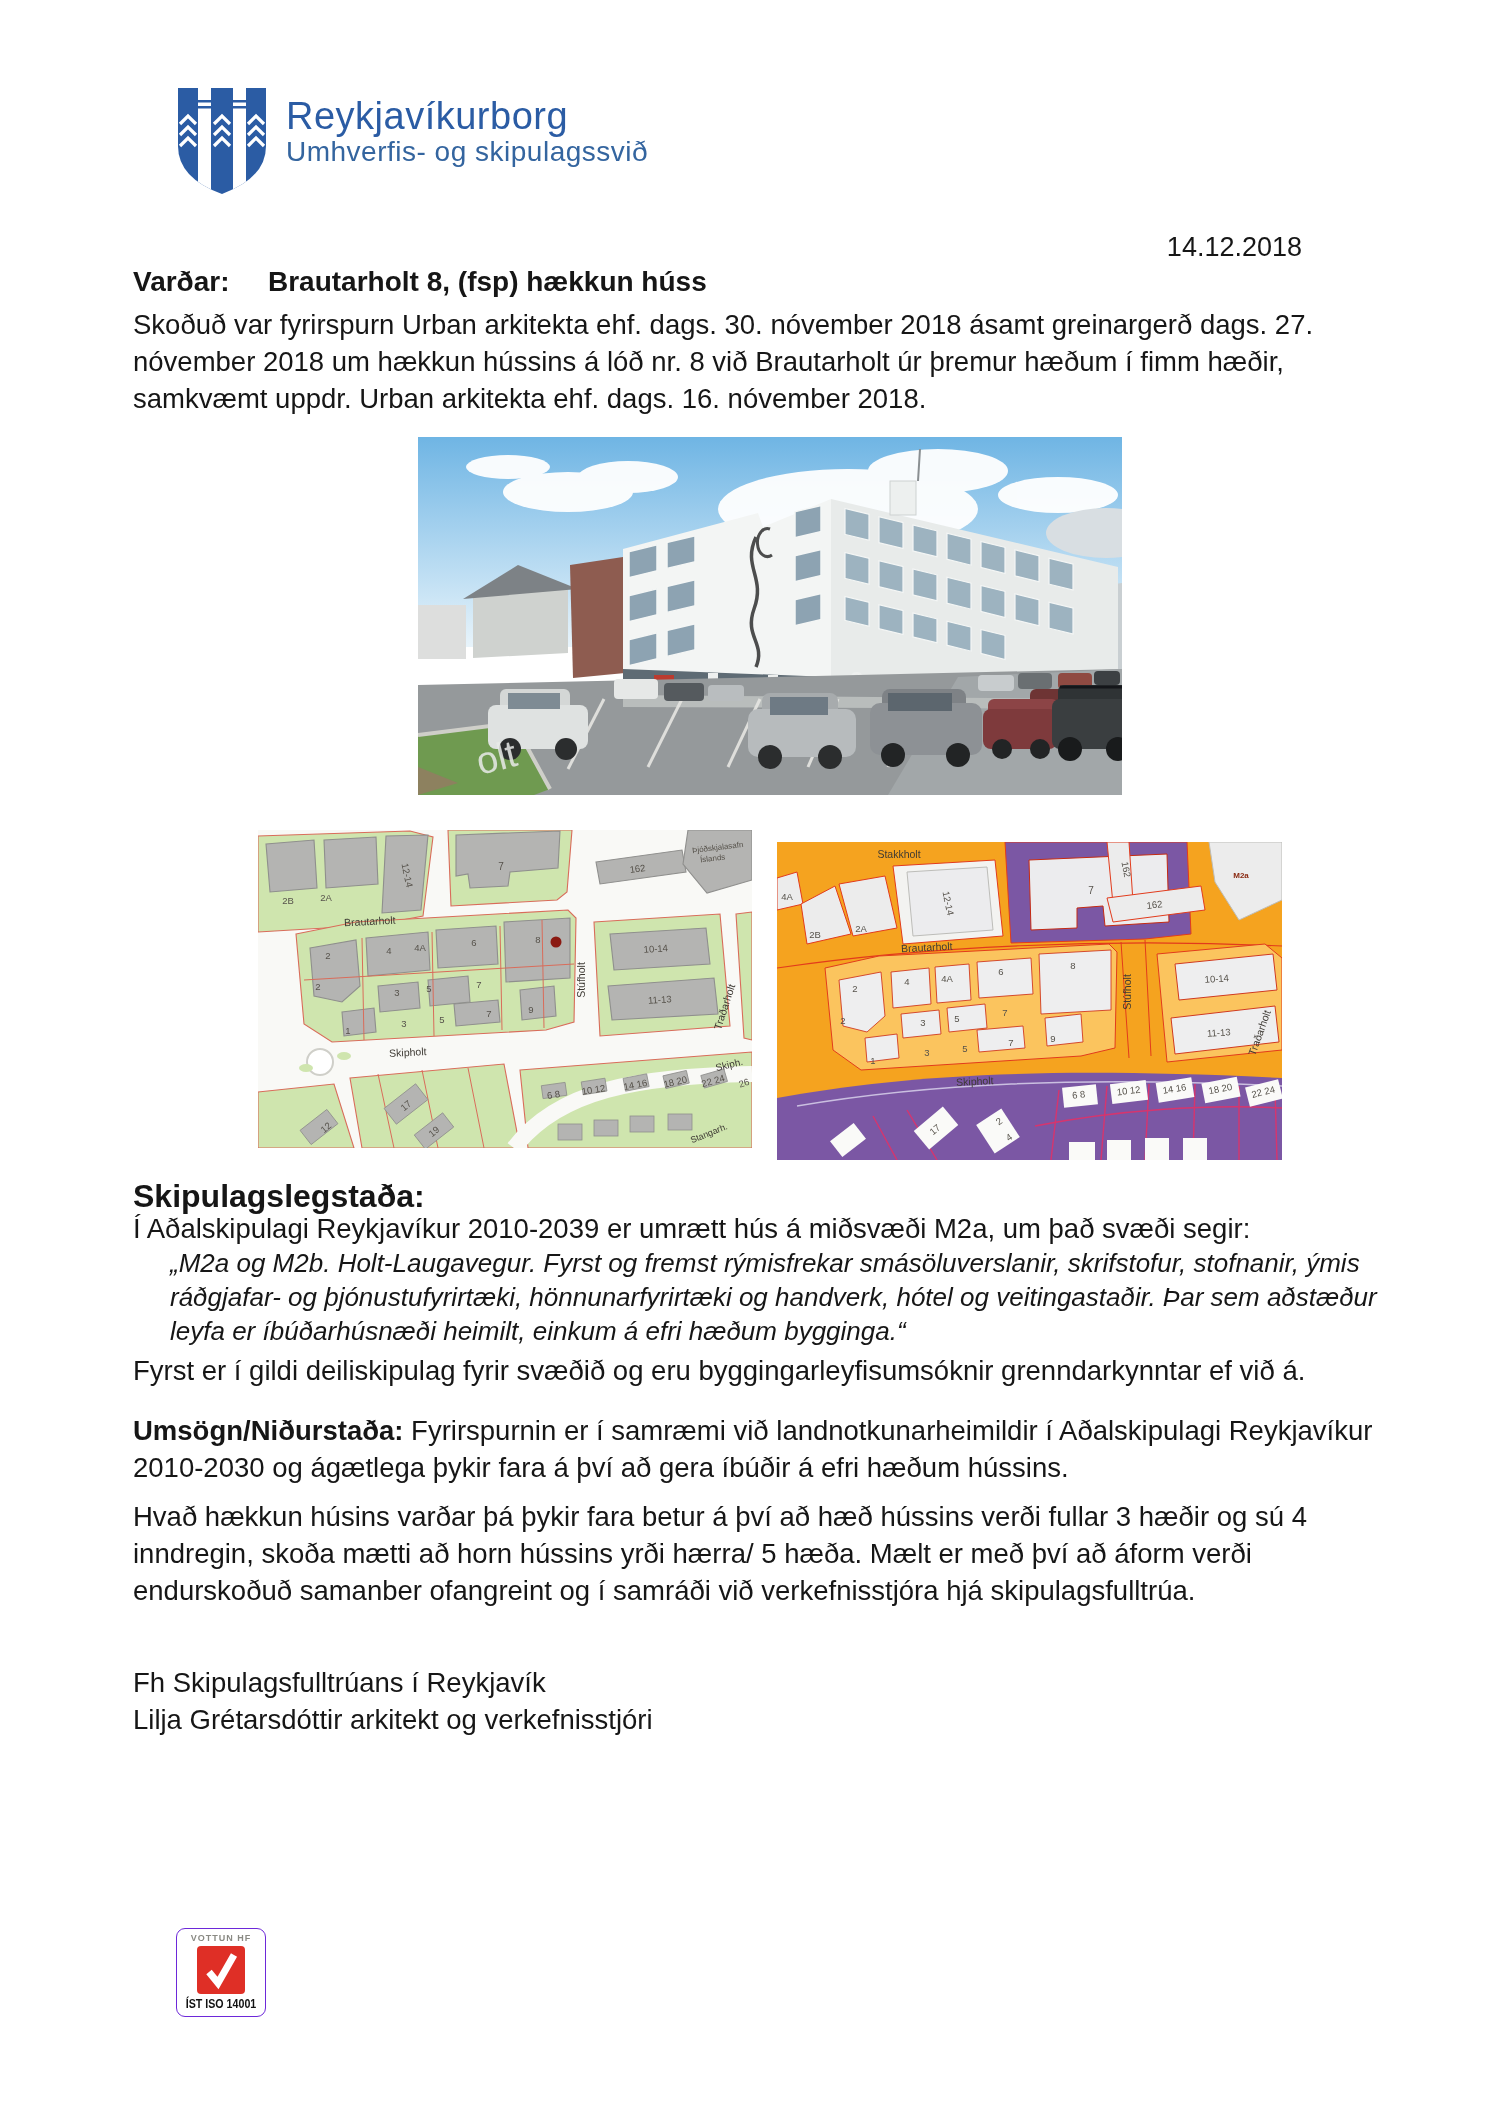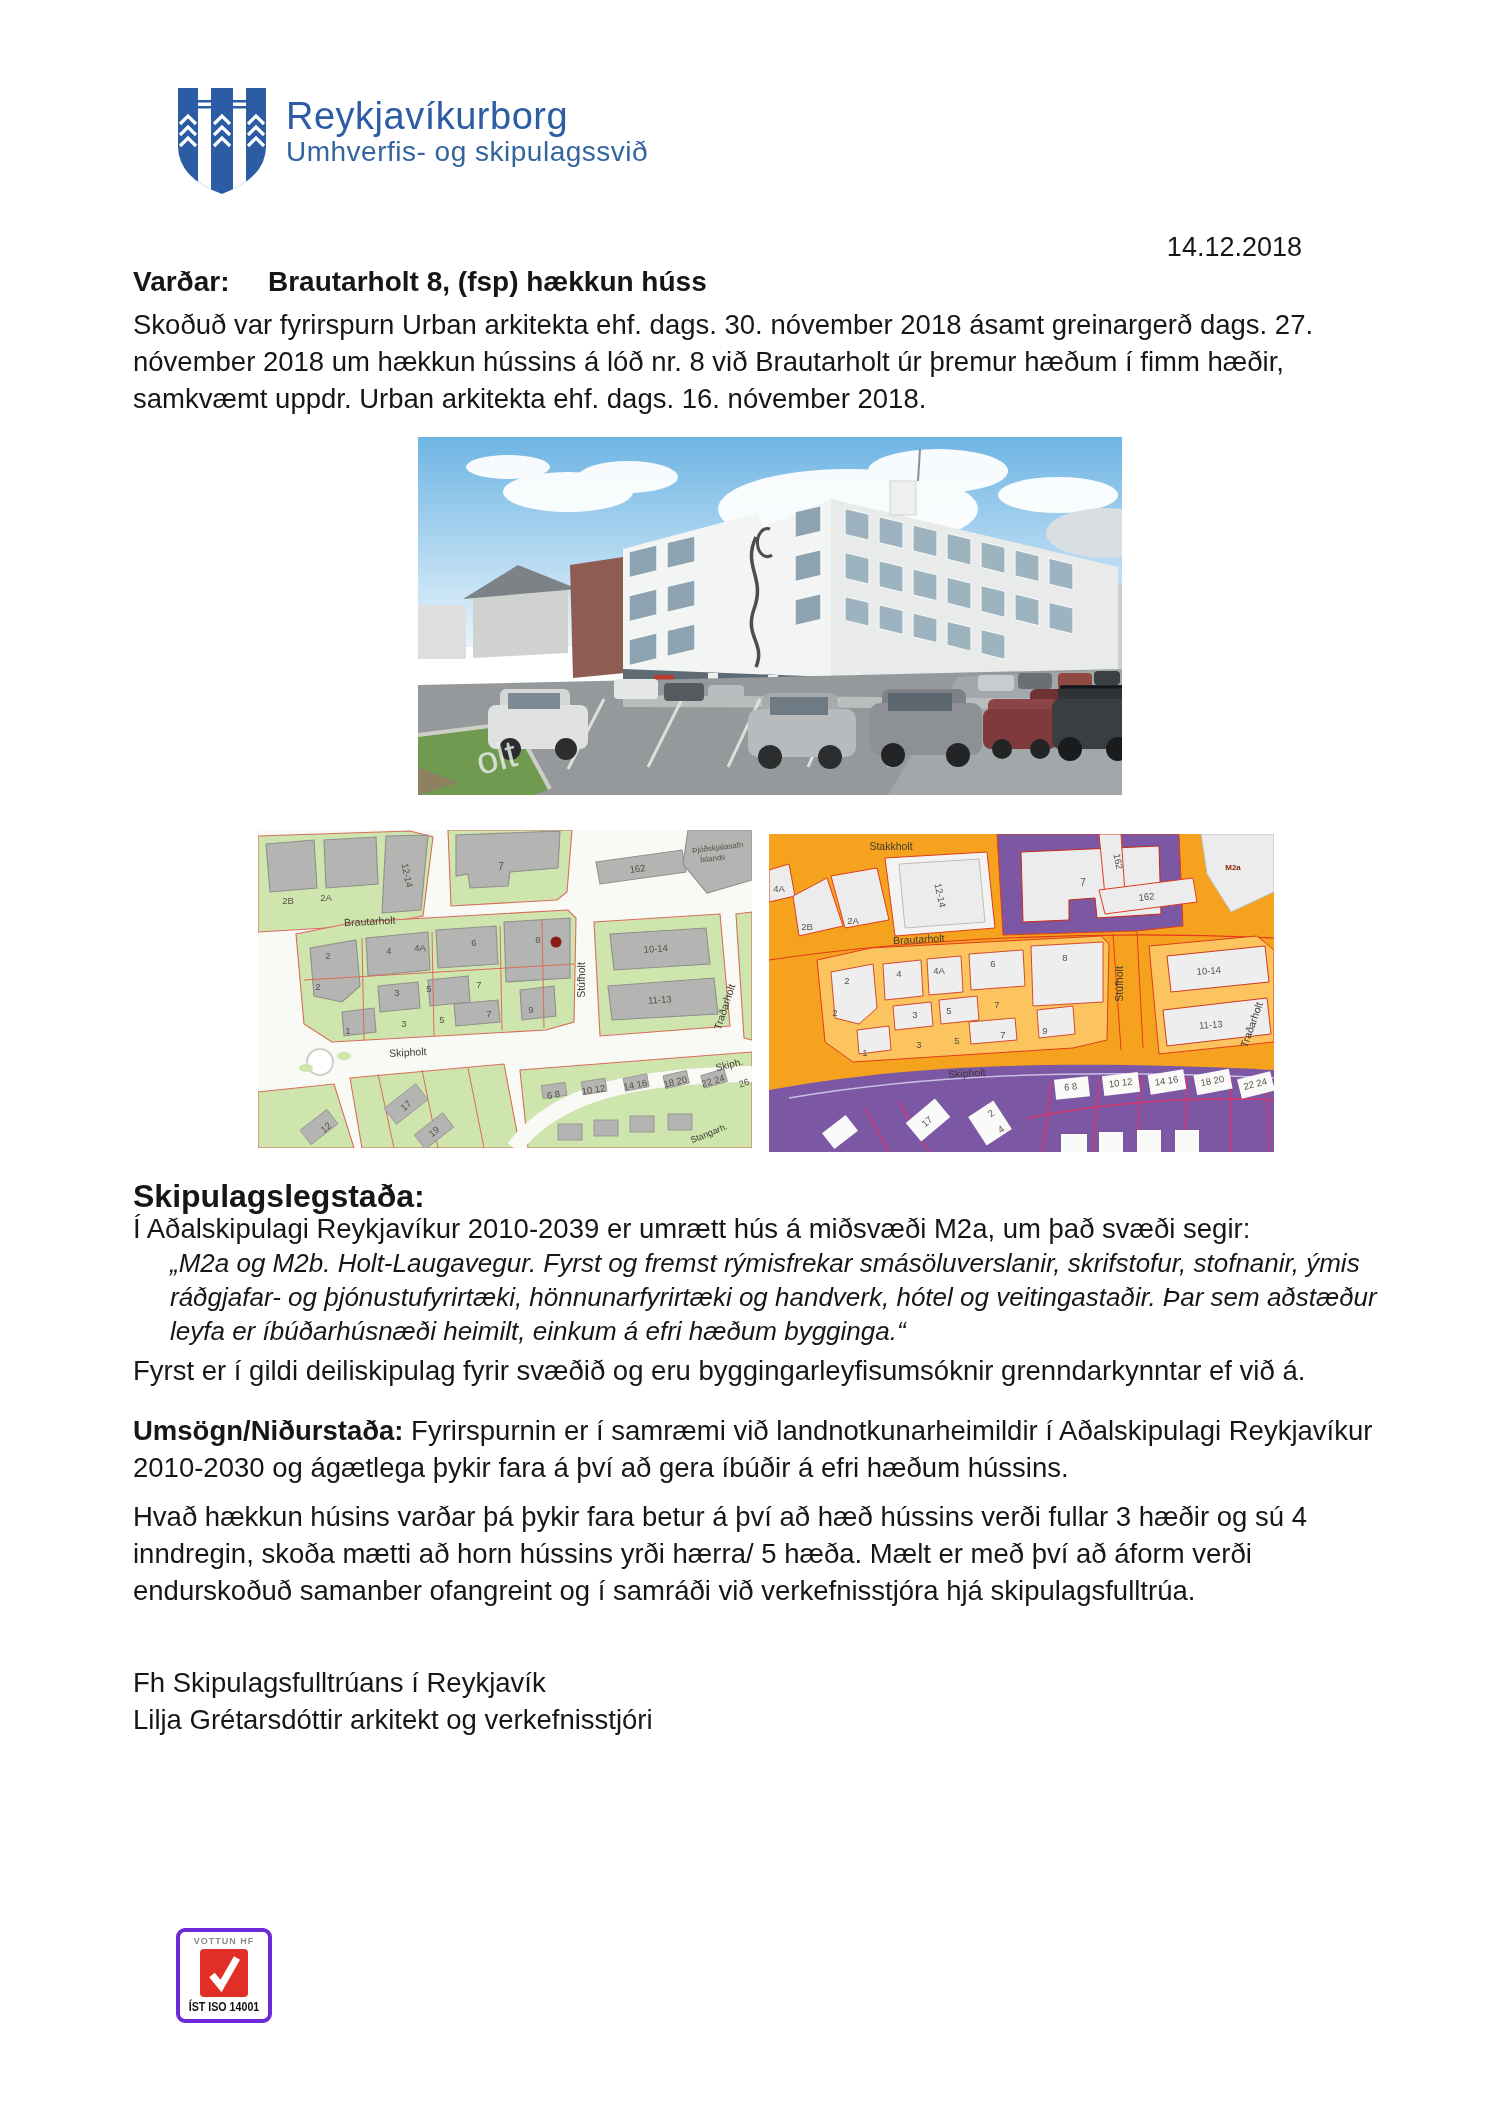--- a/index.html
+++ b/index.html
@@ -30,21 +30,21 @@
   .map-right{left:765px;top:830px;width:505px;height:318px;}
   svg{display:block;}
   svg text{font-family:"Liberation Sans",sans-serif;}
   .m-num{fill:#56524b;}
   .m-street{fill:#3e3a34;}
   .m-zone{fill:#8a2a12;font-weight:bold;}
   
   .signature{left:133px;top:1664px;font-size:27.5px;line-height:37px;}
   
   .iso-badge{
-    left:176px;top:1928px;width:84px;background:#fff;border:4px solid #6d28d9;
+    left:176px;top:1928px;width:84px;background:#fff;border:1px solid #6d28d9;
     border-radius:9px;padding:4px 2px 5px;display:flex;flex-direction:column;align-items:center;
   }
   .iso-top{font-size:9px;color:#8a8a84;letter-spacing:1px;font-weight:bold;}
   .iso-box{width:48px;height:48px;background:#df2f26;border-radius:4px;margin:3px 0 2px;display:flex;align-items:center;justify-content:center;}
   .iso-bottom{font-size:13px;font-weight:bold;color:#111;transform:scaleX(.82);white-space:nowrap;}
   .footer-address{left:600px;top:1998px;width:780px;font-size:24px;text-align:right;color:#1c1c1c;}
 </style>
 </head>
 <body>
 
@@ -329,21 +329,21 @@
           <text x="336" y="263" font-size="9.5" class="m-num" transform="rotate(-9 336 263)">10 12</text>
           <text x="378" y="258" font-size="9.5" class="m-num" transform="rotate(-11 378 258)">14 16</text>
           <text x="418" y="255" font-size="9.5" class="m-num" transform="rotate(-13 418 255)">18 20</text>
           <text x="456" y="254" font-size="9.5" class="m-num" transform="rotate(-16 456 254)">22 24</text>
           <text x="487" y="256" font-size="9.5" class="m-num" transform="rotate(-18 487 256)">26</text>
           <text x="452" y="306" font-size="9" class="m-street" transform="rotate(-22 452 306)">Stangarh.</text>
         </g>
     </svg>
   </figure>
 
-  <figure class="abs map-right" style="margin:4px;text-align:center;">
+  <figure class="abs map-right" style="margin:12px;text-align:center;">
     <svg width="505" height="318" viewBox="0 0 505 318">
       <rect width="505" height="318" fill="#f5a31f"></rect>
 
       <path d="M228,0 L410,0 L414,92 L368,97 L234,101 Z" fill="#7b57a4" stroke="#e23b1c"></path>
       <path d="M252,18 L390,12 L392,80 L328,84 L326,64 L300,66 L300,86 L254,88 Z" fill="#ececee" stroke="#c52a12"></path>
 
       <g stroke="#e23b1c" stroke-width="1" fill="#ececec">
         <path d="M0,36 L20,30 L26,62 L0,68 Z"></path>
         <path d="M24,62 L58,44 L74,92 L30,102 Z"></path>
         <path d="M62,42 L108,34 L120,86 L76,94 Z"></path>

